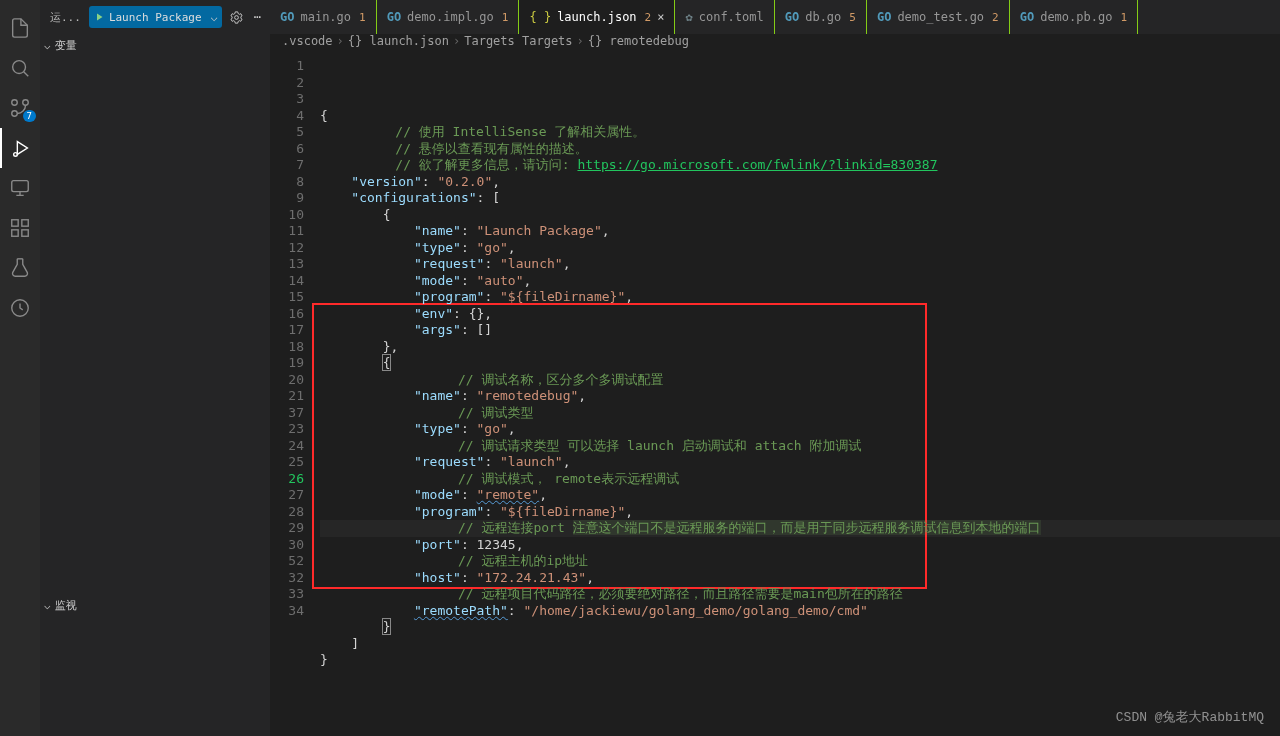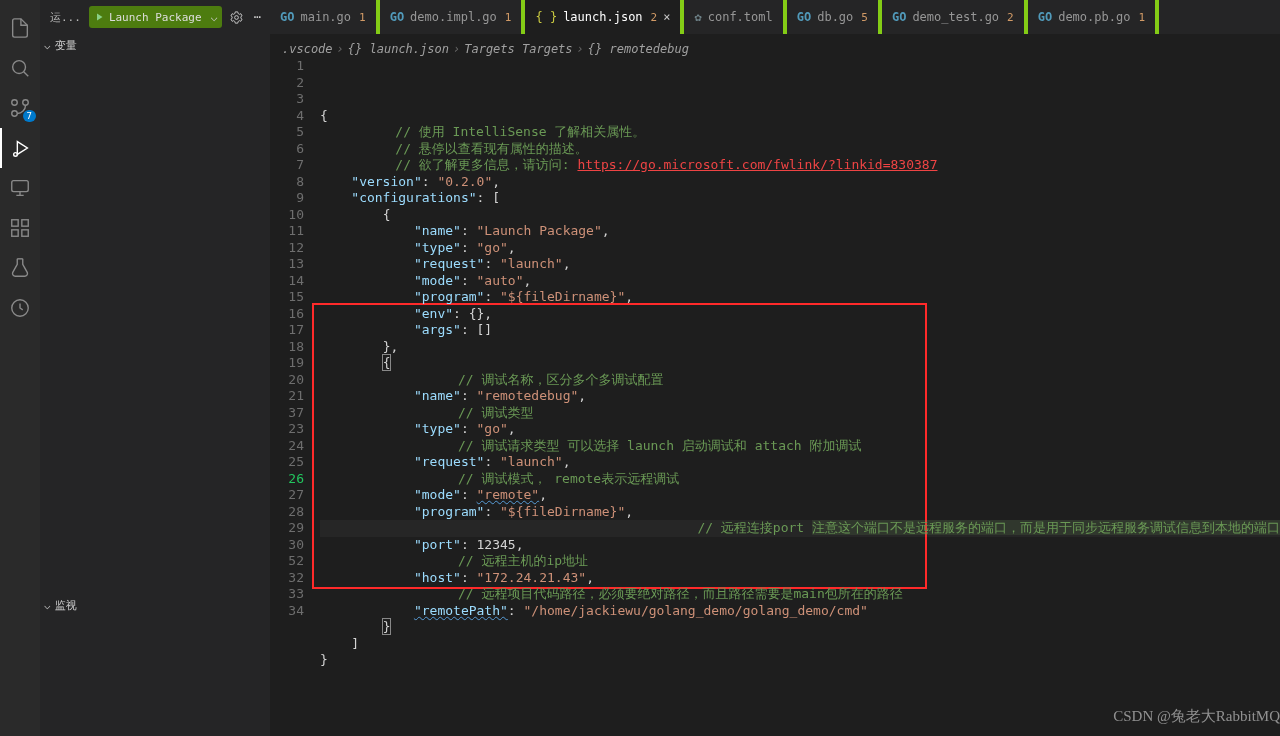--- a/index.html
+++ b/index.html
@@ -57,21 +57,21 @@
     display: flex;
     align-items: center;
     height: 34px;
     padding: 0 6px;
     gap: 4px;
   }
   .run-title { color: #bbb; font-size: 11px; padding: 0 4px; white-space: nowrap; overflow: hidden; }
   .run-combo {
     display: flex;
     align-items: center;
-    background: #4d7c0f;
+    background: #0369a1;
     border-radius: 3px;
     padding: 2px 4px;
     height: 22px;
     flex: 1;
     min-width: 0;
   }
   .play-icon { color: #89d185; margin-right: 4px; }
   .run-combo-label { color: #ddd; font-size: 11px; white-space: nowrap; overflow: hidden; flex: 1; }
   .chevron { color: #ccc; margin-left: 2px; }
   .hdr-icon { color: #ccc; cursor: pointer; padding: 0 3px; }
@@ -94,41 +94,40 @@
     background: #252526;
     overflow: hidden;
   }
   .tab {
     display: flex;
     align-items: center;
     padding: 0 10px;
     gap: 6px;
     color: #969696;
     font-size: 12px;
-    border-right: 4px solid #84cc16;
+    border-right: 1px solid #84cc16;
     cursor: pointer;
     white-space: nowrap;
   }
   .tab.active { background: #1e1e1e; color: #ffffff; }
   .tab .file-icon { font-size: 12px; }
   .go-icon { color: #519aba; font-weight: bold; font-size: 10px; }
   .json-icon { color: #cbcb41; }
   .toml-icon { color: #6d8086; }
   .tab .mod-badge { color: #d19a66; font-size: 11px; margin-left: 2px; }
   .tab .close { color: #ccc; }
   .breadcrumbs {
     height: 22px;
     display: flex;
-    align-items: flex-end;
+    align-items: flex-start;
     padding: 0 12px;
     font-size: 12px;
     color: #a0a0a0;
     gap: 4px;
     background: #1e1e1e;
-    font-style: italic;
   }
   .breadcrumbs .sep { color: #666; }
   .editor {
     flex: 1;
     display: flex;
     font-size: 13px;
     line-height: 16.5px;
     overflow: hidden;
     position: relative;
   }
@@ -141,42 +140,42 @@
     padding-top: 2px;
   }
   .gutter div.cur { color: #22c55e; }
   .code {
     flex: 1;
     white-space: pre;
     padding-top: 2px;
     position: relative;
   }
   .code-line { height: 16.5px; position: relative; }
-  .code-line.cur { background: rgba(255,255,255,0.04); text-align: right; }
+  .code-line.cur { background: rgba(255,255,255,0.04); }
   
   .p { color: #d4d4d4; } 
   .k { color: #9cdcfe; } 
   .s { color: #ce9178; } 
   .c { color: #6a9955; margin-left: 44px; } 
   .lw { text-decoration: underline wavy #569cd6; text-decoration-thickness: 1px; } 
-  .link { color: #ef4444; text-decoration: underline; }
+  .link { color: #22c55e; text-decoration: underline; }
   .c-hl { color: #6a9955; background: rgba(106,153,85,0.15); }
   .bracket-hi { outline: 1px solid #888; }
   .red-box {
     position: absolute;
     border: 2px solid #ff2a2a;
     pointer-events: none;
   }
   .watermark {
     position: absolute;
-    right: 0;
+    right: 16px;
     bottom: 10px;
     color: rgba(220,220,220,0.6);
-    font-size: 15px;
-    font-family: Liberation Serif, serif;
+    font-size: 13px;
+    font-family: Liberation Mono, monospace;
   }
   svg { display: block; }
 </style>
 </head>
 <body>
 
 <div class="container">
 
   <div class="activity-bar">
     <div class="activity-icon">

